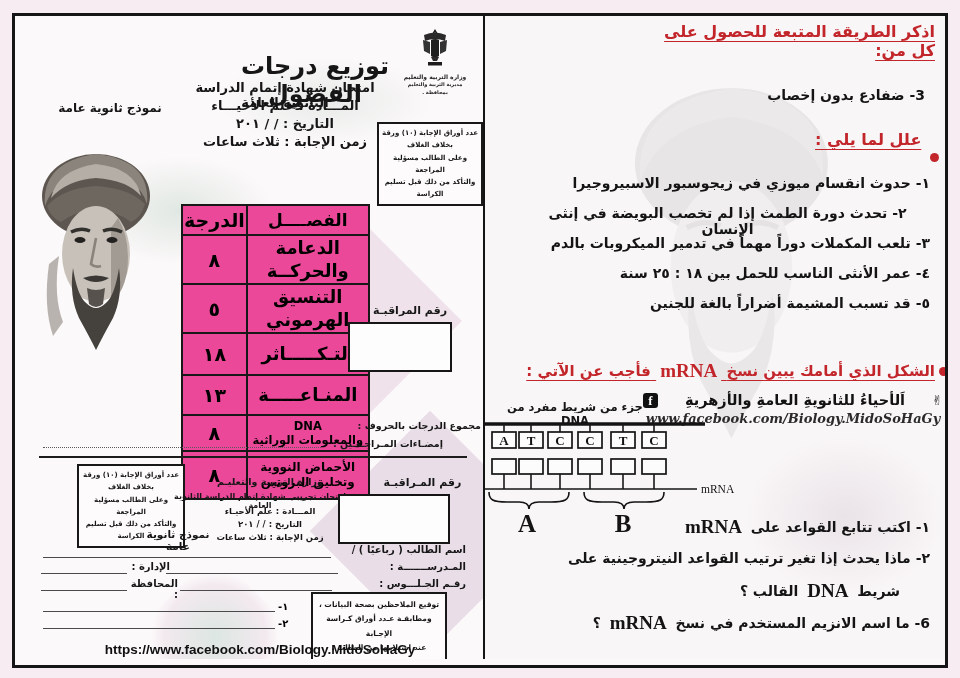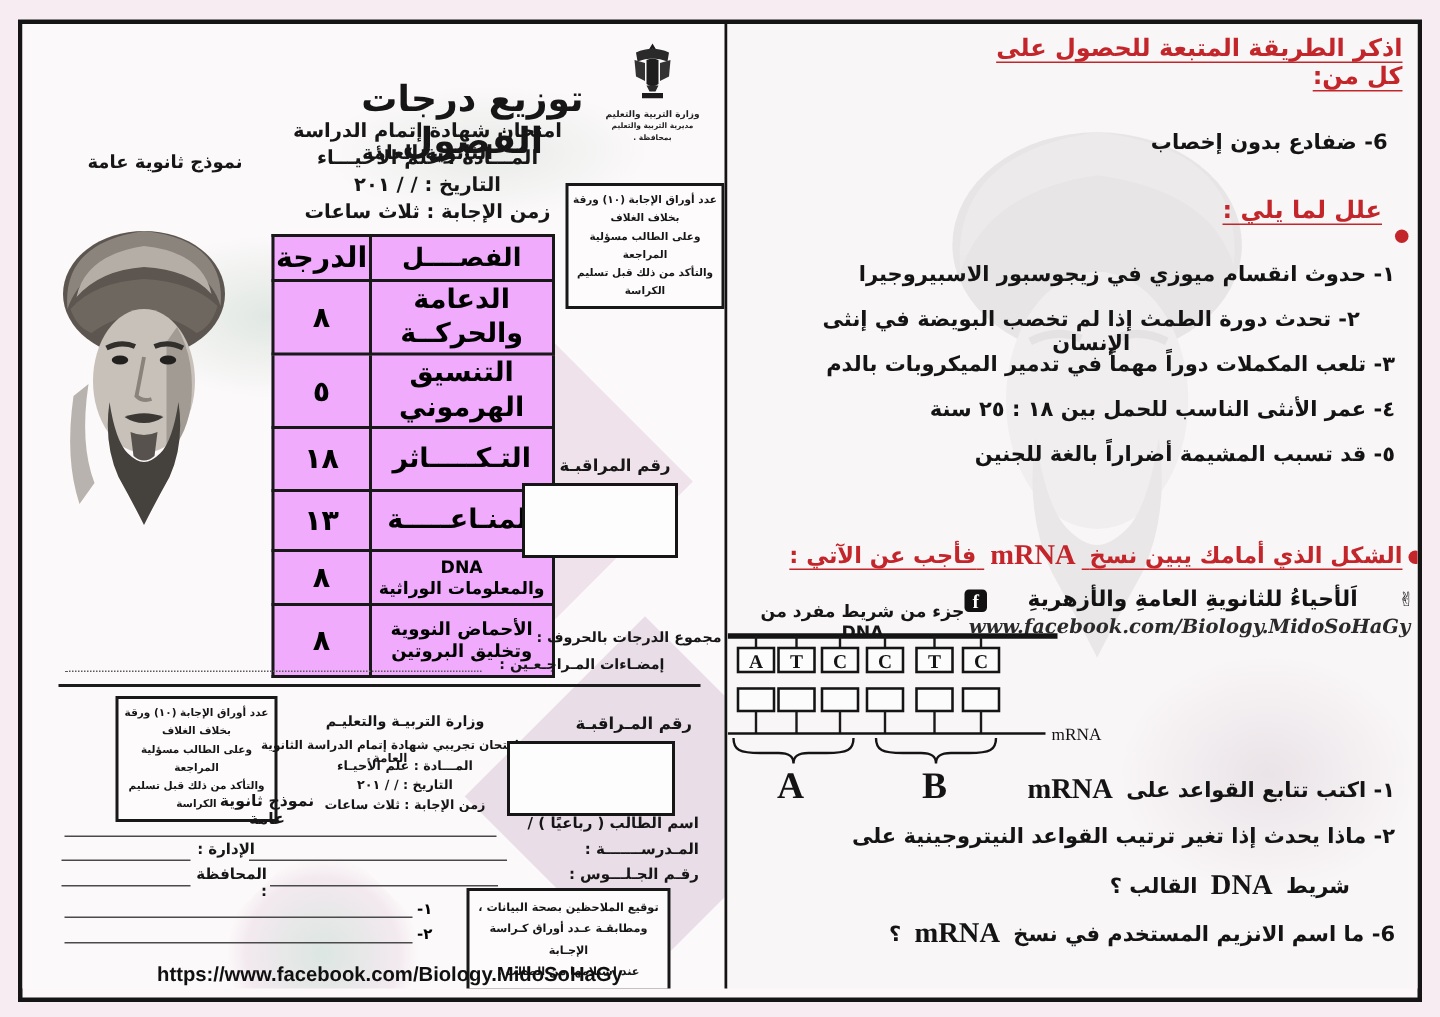--- a/index.html
+++ b/index.html
@@ -24,21 +24,21 @@
 
   
   .lp-title{font-size:24px;letter-spacing:-1px;}
   .lp-sub{font-size:13px;}
   .lp-line{font-size:13px;}
   .model{font-size:12px;}
   .note-box{
     border:2px solid #181818;background:#fdfbfc;
     font-size:7px;line-height:1.75;text-align:center;padding:3px 2px;
   }
-  table.marks{border-collapse:collapse;background:#f0abfc;}
+  table.marks{border-collapse:collapse;background:#ec4899;margin-top:48px;}
   table.marks td{border:2px solid #181818;text-align:center;vertical-align:middle;direction:rtl;}
   .th-cell{font-size:17px;font-weight:bold;}
   .chap{font-size:18px;font-weight:bold;white-space:pre-line;line-height:1.25;}
   .grade{font-size:19px;font-weight:bold;}
   .mini-label{font-size:11px;}
   .mon-box{border:2.5px solid #161616;background:#fefdfe;}
   .thin-line{border-bottom:1.2px solid #4a4a4a;height:1px;}
   .dotline{border-bottom:1.2px dotted #5a5a5a;height:1px;}
   .small-ar{font-size:10px;}
   .tiny-ar{font-size:9.5px;}
@@ -215,21 +215,21 @@
     <svg class="abs ghost" style="left:110px;top:40px;" width="280" height="420" viewBox="0 0 150 235">
       <ellipse cx="73" cy="60" rx="54" ry="42" fill="#777"></ellipse>
       <path d="M22 70 Q18 26 73 18 Q128 24 124 68 Q116 40 73 34 Q32 40 22 70 Z" fill="#999"></path>
       <ellipse cx="73" cy="118" rx="34" ry="48" fill="#bbb"></ellipse>
       <path d="M50 132 Q46 160 56 182 Q66 200 73 214 Q80 200 90 182 Q100 160 96 132 Q92 158 84 166 Q78 172 73 172 Q68 172 62 166 Q54 158 50 132 Z" fill="#888"></path>
       <path d="M48 96 Q58 91 67 95 M80 95 Q89 91 99 96" stroke="#666" stroke-width="3" fill="none"></path>
     </svg>
     <div class="abs blob" style="left:260px;top:420px;width:200px;height:160px;background:radial-gradient(ellipse,rgba(180,160,175,0.22),transparent 70%);"></div>
 
     <div class="abs ar red-title" style="left:150px;top:6px;width:300px;text-align:right;">اذكر الطريقة المتبعة للحصول على كل من:</div>
-    <div class="abs ar q-item" style="left:80px;top:71px;width:360px;text-align:right;">6- ضفادع بدون إخصاب</div>
+    <div class="abs ar q-item" style="left:80px;top:71px;width:360px;text-align:right;">3- ضفادع بدون إخصاب</div>
 
     <div class="abs red-bullet" style="left:445px;top:137px;"></div>
     <div class="abs ar red-title" style="left:330px;top:114px;width:110px;text-align:left;">علل لما يلي :</div>
     <div class="abs ar q-item" style="left:70px;top:159px;width:375px;text-align:right;">١-  حدوث انقسام ميوزي في زيجوسبور الاسبيروجيرا</div>
     <div class="abs ar q-item" style="left:40px;top:189px;width:405px;text-align:center;">٢- تحدث دورة الطمث إذا لم تخصب البويضة في إنثى الإنسان</div>
     <div class="abs ar q-item" style="left:40px;top:219px;width:405px;text-align:right;">٣- تلعب المكملات دوراً مهماً في تدمير الميكروبات بالدم</div>
     <div class="abs ar q-item" style="left:70px;top:249px;width:375px;text-align:right;">٤-  عمر الأنثى الناسب للحمل بين ١٨ : ٢٥ سنة</div>
     <div class="abs ar q-item" style="left:70px;top:279px;width:375px;text-align:right;">٥- قد تسبب المشيمة أضراراً بالغة للجنين</div>
 
     <div class="abs red-bullet" style="left:454px;top:351px;"></div>

